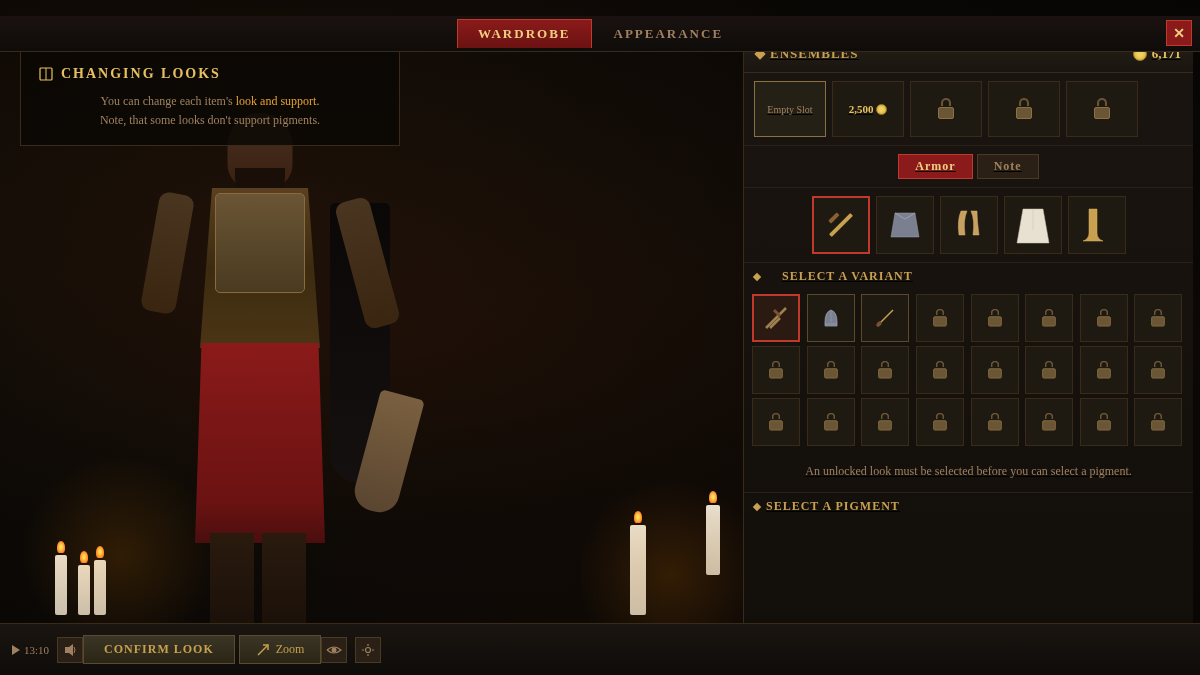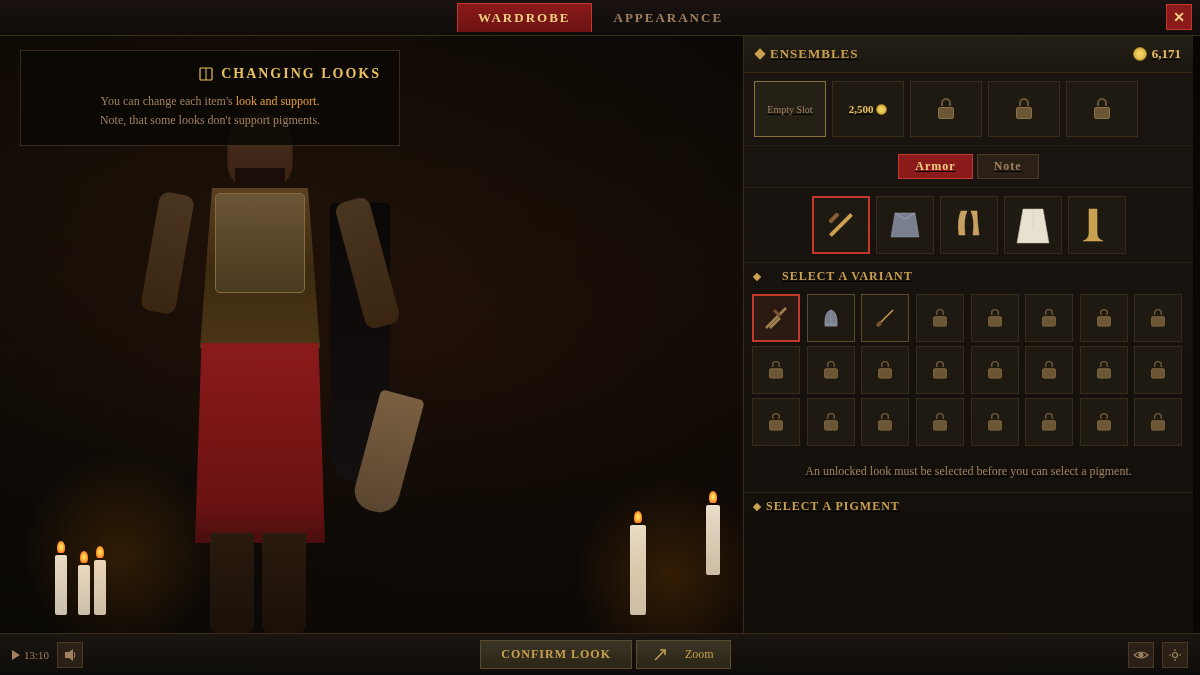--- a/index.html
+++ b/index.html
@@ -32,21 +32,21 @@
     .candle-glow {
       position: absolute;
       border-radius: 50%;
       background: radial-gradient(circle, rgba(255,140,0,0.15) 0%, transparent 70%);
       pointer-events: none;
     }
 
     
     #top-bar {
       position: absolute;
-      top: 0;
+      top: 16px;
       left: 0;
       right: 0;
       height: 36px;
       background: linear-gradient(180deg, #1a1210 0%, #0e0c0a 100%);
       border-bottom: 1px solid #3a2a1a;
       display: flex;
       align-items: center;
       justify-content: center;
       z-index: 10;
     }
@@ -265,21 +265,21 @@
     #info-panel-title {
       color: #e8c060;
       font-size: 14px;
       font-weight: bold;
       letter-spacing: 2px;
       text-align: center;
       text-transform: uppercase;
       margin-bottom: 10px;
       display: flex;
       align-items: center;
-      justify-content: flex-end;
+      justify-content: flex-start;
       gap: 8px;
     }
 
     #info-panel-text {
       color: #a08060;
       font-size: 12px;
       line-height: 1.6;
       text-align: center;
     }
 
@@ -552,26 +552,25 @@
       padding: 12px 20px;
       line-height: 1.5;
     }
 
     
     #bottom-bar {
       position: absolute;
       bottom: 0;
       left: 0;
       right: 0;
-      height: 42px;
+      height: 52px;
       background: linear-gradient(180deg, #1a1510 0%, #0e0c0a 100%);
       border-top: 1px solid #3a2a1a;
       display: flex;
       align-items: center;
-      justify-content: space-between;
       padding: 0 12px;
       z-index: 10;
     }
 
     #bottom-left {
       display: flex;
       align-items: center;
       gap: 8px;
     }
 
@@ -618,21 +617,21 @@
 
     #zoom-btn {
       background: linear-gradient(180deg, #3a3525 0%, #2a2515 100%);
       border: 1px solid #5a4a30;
       color: #c8a050;
       font-size: 12px;
       padding: 6px 16px;
       cursor: pointer;
       display: flex;
       align-items: center;
-      gap: 18px;
+      gap: 6px;
     }
 
     #bottom-right {
       display: flex;
       align-items: center;
       gap: 8px;
     }
 
     .eye-btn {
       width: 26px;

